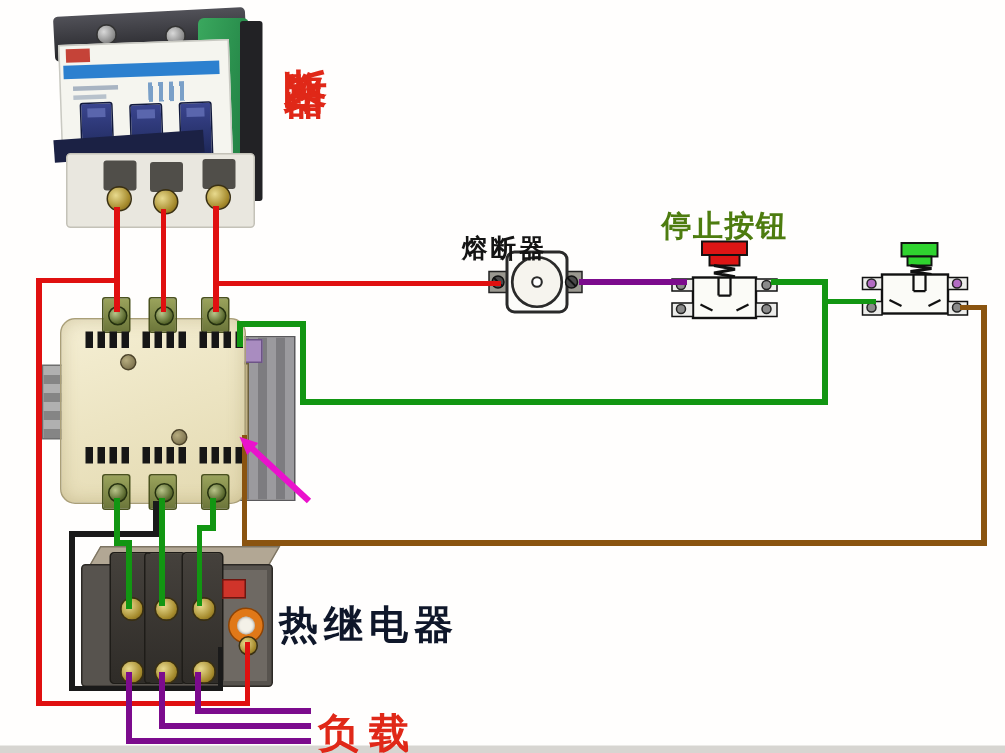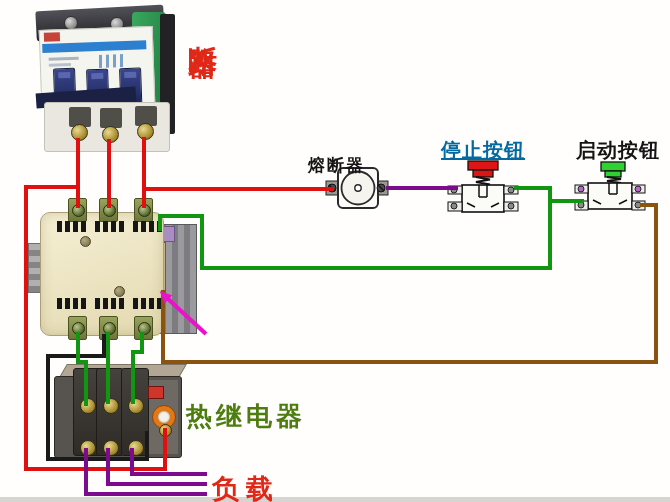--- a/index.html
+++ b/index.html
@@ -274,19 +274,18 @@
       <polyline points="142,332 142,352 133,352 133,404" fill="none" stroke="#129612" stroke-width="3.4" shape-rendering="crispEdges"></polyline>
       <polyline points="132,448 132,474 207,474" fill="none" stroke="#7c0b8d" stroke-width="3.4" shape-rendering="crispEdges"></polyline>
       <polyline points="108,448 108,484 207,484" fill="none" stroke="#7c0b8d" stroke-width="3.4" shape-rendering="crispEdges"></polyline>
       <polyline points="86,448 86,494 207,494" fill="none" stroke="#7c0b8d" stroke-width="3.4" shape-rendering="crispEdges"></polyline>
       <line x1="206" y1="334" x2="167" y2="298" stroke="#ea12cc" stroke-width="4.2"></line>
       <polygon points="159.65196555372512,291.21719897266934 172.20014745428685,295.3151412600149 164.7390663242231,303.3979791509173" fill="#ea12cc"></polygon>
     </svg>
 
   <div class="lbl lbl-breaker" style="color: rgb(224, 40, 24);">断路器</div>
   <div class="lbl lbl-fuse" style="color: rgb(20, 20, 20);">熔断器</div>
-  <div class="lbl lbl-stop" style="color: #0369a1; text-decoration: underline;">停止按钮</div>
-  <div class="lbl lbl-start" style="color: rgb(20, 20, 20);">启动按钮</div>
-  <div class="lbl lbl-thermal" style="color: #4d7c0f; font-family: Liberation Serif, serif;">热继电器</div>
+  <div class="lbl lbl-stop" style="color: #4d7c0f;">停止按钮</div>
+  <div class="lbl lbl-thermal" style="color: #0f172a; font-family: Liberation Serif, serif;">热继电器</div>
   <div class="lbl lbl-load" style="color: rgb(224, 40, 24);">负载</div>
 
   <div id="bottom-edge"></div>
 </div>
 
 </body></html>

